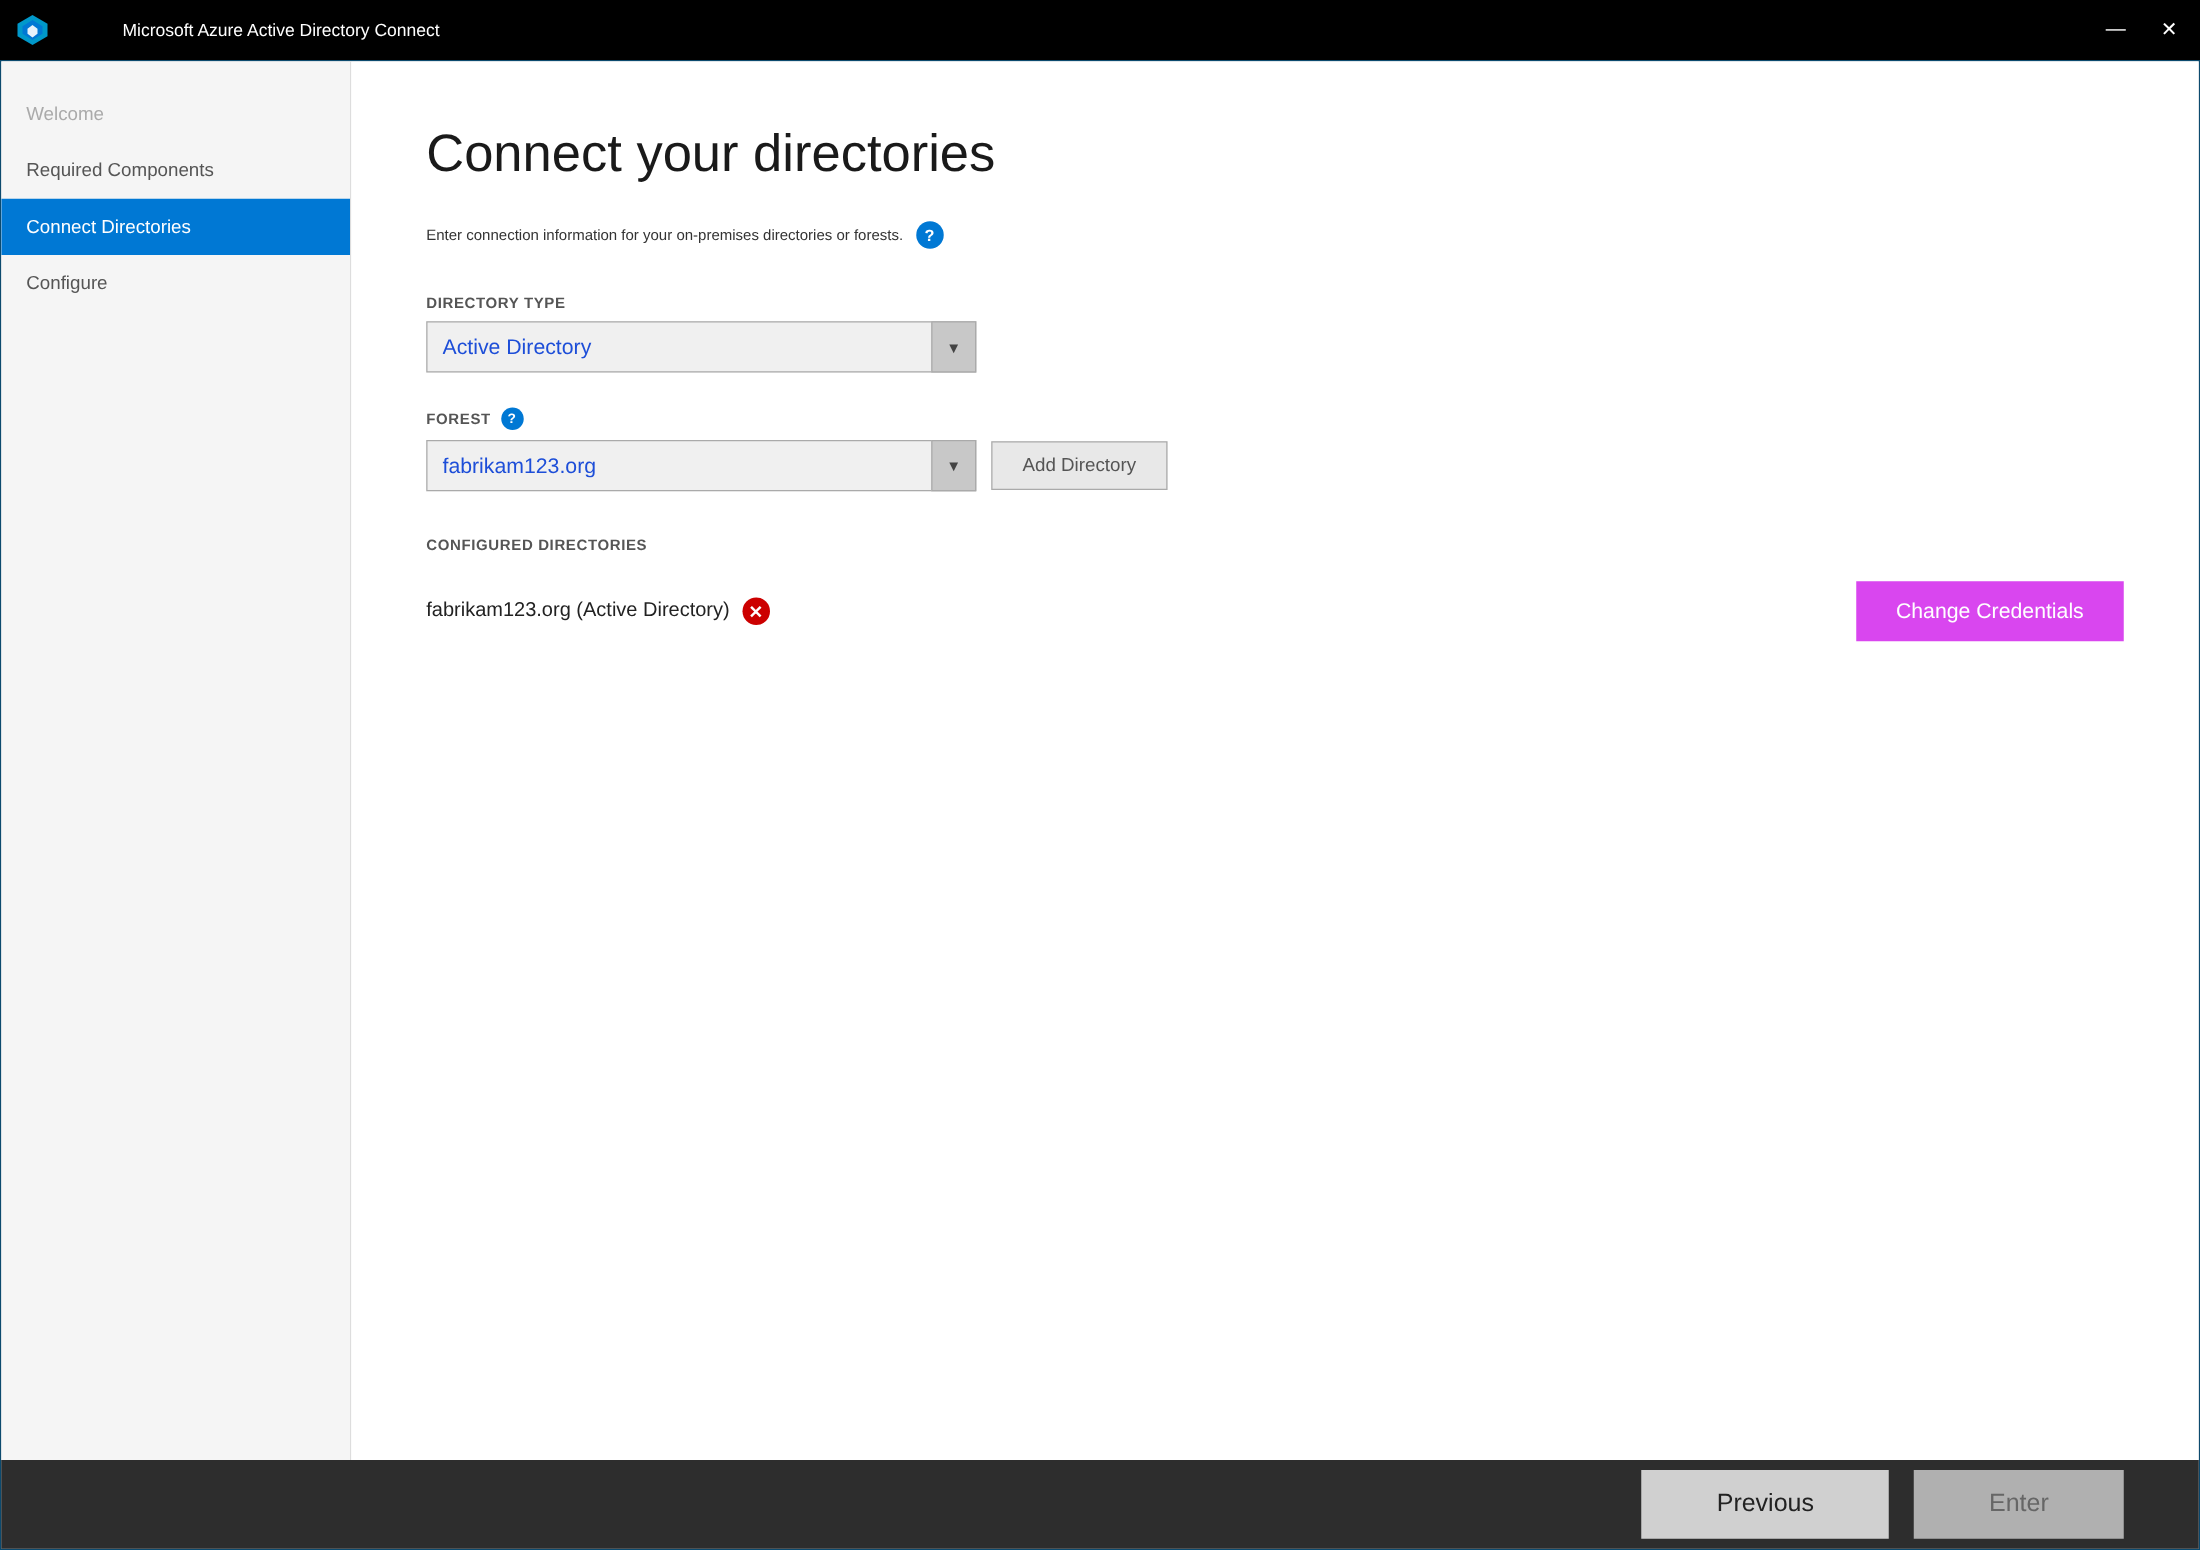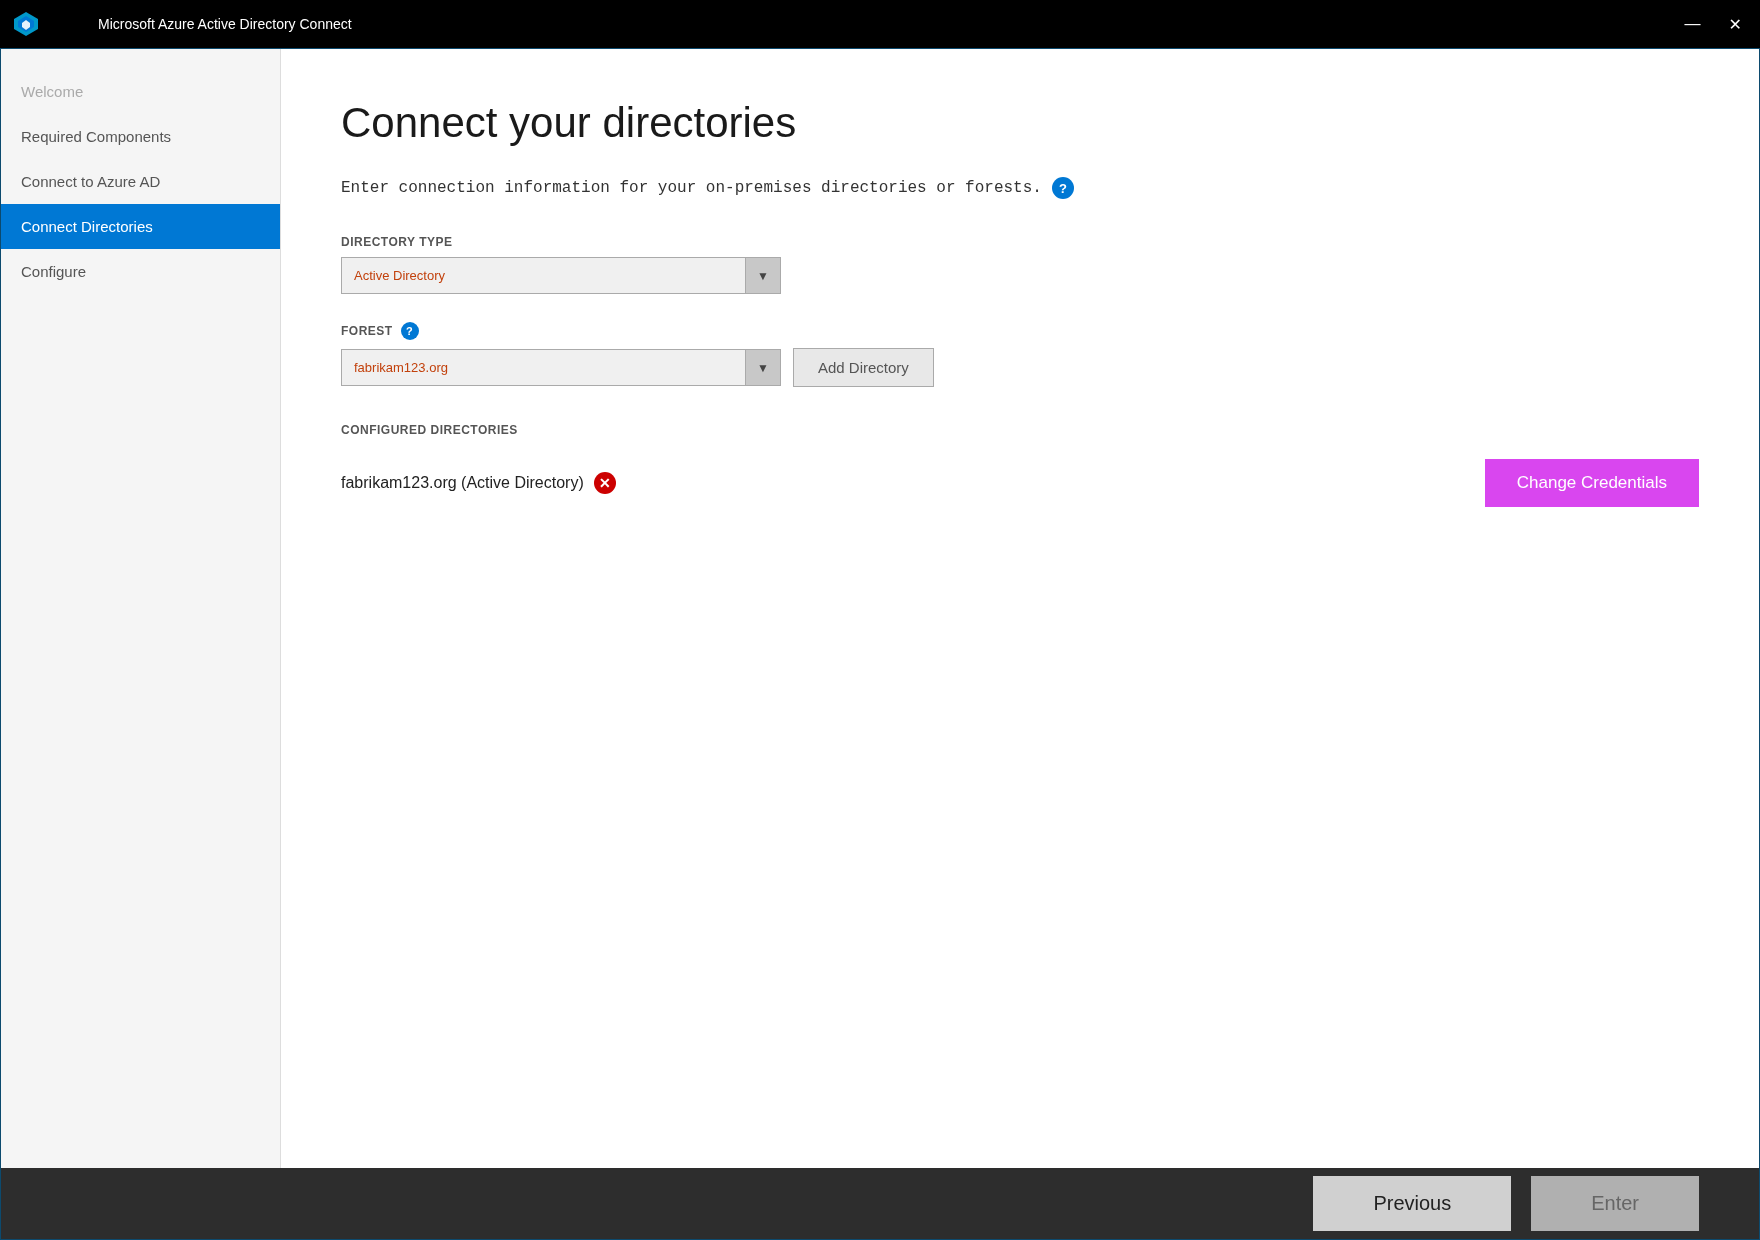--- a/index.html
+++ b/index.html
@@ -100,23 +100,22 @@
       margin-bottom: 30px;
     }
 
     .description-row {
       display: flex;
       align-items: center;
       gap: 10px;
       margin-bottom: 36px;
     }
     .description-text {
-      font-size: 16px;
+      font-size: 12px;
       color: #333;
-      font-family: Liberation Mono, monospace;
     }
     .help-icon {
       width: 22px;
       height: 22px;
       border-radius: 50%;
       background: #0078d4;
       color: white;
       font-size: 13px;
       font-weight: bold;
       display: inline-flex;
@@ -149,22 +148,22 @@
     .select-wrapper {
       position: relative;
       display: inline-block;
     }
     .select-control {
       appearance: none;
       -webkit-appearance: none;
       background: #f0f0f0;
       border: 1px solid #aaa;
       padding: 10px 40px 10px 12px;
-      font-size: 13px;
-      color: #c2410c;
+      font-size: 17px;
+      color: #1d4ed8;
       cursor: pointer;
       outline: none;
     }
     .select-control.wide {
       width: 440px;
     }
     .select-arrow {
       position: absolute;
       right: 0;
       top: 0;
@@ -286,23 +285,20 @@
 <div class="window">
   <div class="window-body">
 
     <div class="sidebar">
       <div class="sidebar-item dimmed">
         <span>Welcome</span>
       </div>
       <div class="sidebar-item">
         <span>Required Components</span>
       </div>
-      <div class="sidebar-item">
-        <span>Connect to Azure AD</span>
-      </div>
       <div class="sidebar-item active">
         <span>Connect Directories</span>
       </div>
       <div class="sidebar-item">
         <span>Configure</span>
       </div>
     </div>
 
     <div class="content">
       <h1 class="page-title">Connect your directories</h1>

